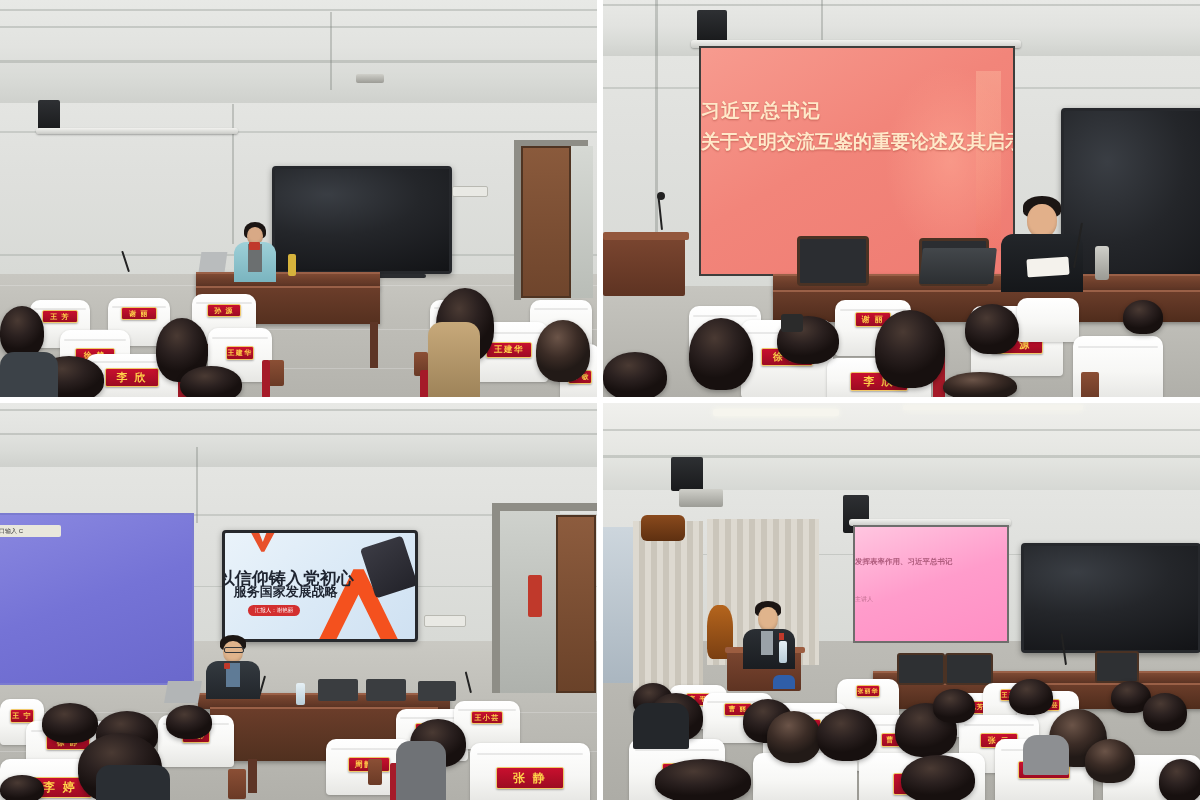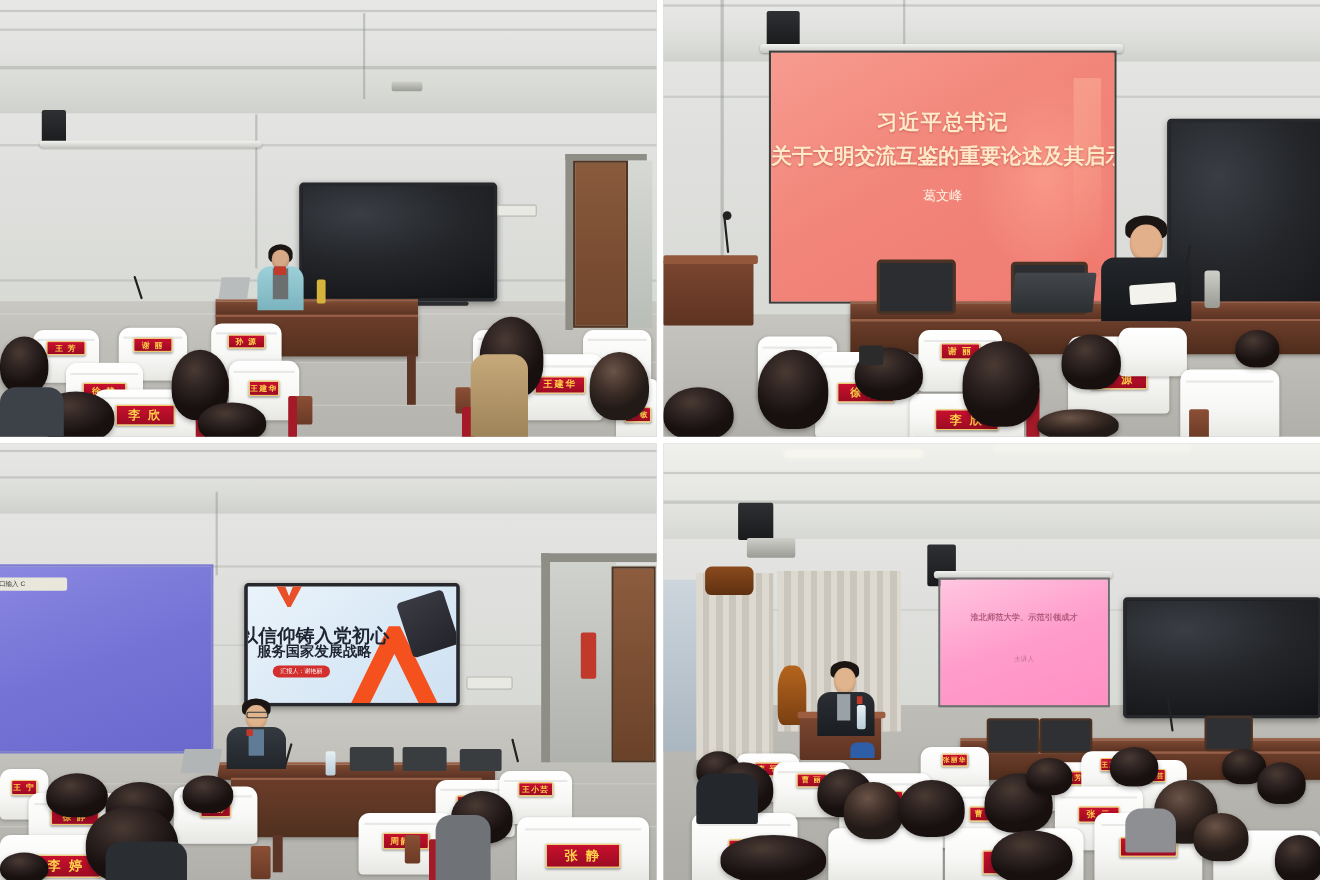--- a/index.html
+++ b/index.html
@@ -23,21 +23,21 @@
   .wallline{position:absolute;left:0;right:0;height:1.5px;background:rgba(150,155,150,.33);}
   .floor{position:absolute;left:0;right:0;bottom:0;height:31%;
       background:linear-gradient(180deg,#c8c7c1 0%,#bfbeb8 35%,#b4b3ad 100%);}
   .floortile{position:absolute;background:rgba(255,255,255,.22);height:1px;left:0;right:0;}
 
   
   .screenbox{position:absolute;border:2px solid #4a4a48;box-sizing:border-box;}
   .screenroll{position:absolute;height:6px;background:linear-gradient(180deg,#f2f2ef,#c9cac6);
       border-radius:3px;box-shadow:0 1px 2px rgba(0,0,0,.3);}
   .slide{position:absolute;inset:0;overflow:hidden;}
-  .slide .stxt{position:absolute;width:100%;text-align:center;
+  .slide .stxt{position:absolute;width:100%;text-align:left;
       font-family:"Liberation Sans","DejaVu Sans",sans-serif;white-space:nowrap;}
 
   
   .tv{position:absolute;background:#14161a;border:3px solid #26282c;border-radius:4px;
       box-sizing:border-box;box-shadow:0 2px 6px rgba(0,0,0,.35);overflow:hidden;}
   .tvglass{position:absolute;inset:0;
      background:radial-gradient(120% 90% at 30% 25%,#3a3e44 0%,#24262a 45%,#131417 100%);}
   .tvstand{position:absolute;height:4px;background:#2a2c30;border-radius:2px;}
 
   
@@ -237,21 +237,20 @@
       <div class="screenroll" style="left:88px;top:40px;width:330px;height:8px;"></div>
 
       <div class="screenbox" style="left:96px;top:46px;width:316px;height:230px;border-color:#3e3e3c">
         <div class="slide" style="background:linear-gradient(150deg,#f79b8f 0%,#f2857a 45%,#ef7b72 100%)">
           <div style="position:absolute;right:-10%;top:-10%;width:60%;height:120%;
                       background:radial-gradient(closest-side,rgba(255,170,150,.55),rgba(240,110,95,0) 70%);"></div>
           <div style="position:absolute;right:4%;top:10%;width:8%;height:80%;
                       background:linear-gradient(180deg,rgba(255,200,170,.35),rgba(240,100,80,.15));"></div>
           <div class="stxt" style="top:22%;font-size:19px;color:#ffe9c9;font-weight:bold;letter-spacing:1px;text-shadow:0 1px 2px rgba(120,20,10,.35)">习近平总书记</div>
           <div class="stxt" style="top:36%;font-size:19px;color:#ffe9c9;font-weight:bold;letter-spacing:0px;text-shadow:0 1px 2px rgba(120,20,10,.35)">关于文明交流互鉴的重要论述及其启示</div>
-          <div class="stxt" style="top:54%;font-size:12px;color:#fff3e2;">葛文峰</div>
         </div>
       </div>
 
       <div class="tv" style="left:458px;top:108px;width:150px;height:208px">
         <div class="tvglass"></div>
       </div>
 
       <div class="podium" style="left:0px;top:236px;width:82px;height:60px"></div>
       <div style="position:absolute;left:0px;top:232px;width:86px;height:8px;background:#93573c;border-radius:2px"></div>
 
@@ -466,21 +465,21 @@
       <div class="spk" style="left:240px;top:92px;width:26px;height:38px"></div>
 
       <div class="window" style="left:0px;top:124px;width:38px;height:156px"></div>
       <div class="curtain" style="left:30px;top:118px;width:70px;height:170px"></div>
       <div class="curtain" style="left:104px;top:116px;width:112px;height:146px"></div>
       <div class="statue" style="left:38px;top:112px;width:44px;height:26px;border-radius:6px;background:linear-gradient(180deg,#8a4a1d,#5e3010)"></div>
 
       <div class="screenroll" style="left:246px;top:116px;width:162px;height:7px"></div>
       <div class="screenbox" style="left:250px;top:122px;width:156px;height:118px;border-color:#6e6e6c">
         <div class="slide" style="background:linear-gradient(160deg,#ffc6e0 0%,#ff9ccb 50%,#ff8fc4 100%)">
-          <div class="stxt blurtxt" style="top:26%;font-size:7.5px;color:#b05c7e;font-weight:bold;">淮北师范大学、示范引领成才</div>
+          <div class="stxt blurtxt" style="top:26%;font-size:7.5px;color:#b05c7e;font-weight:bold;">发挥表率作用、习近平总书记</div>
           <div class="stxt blurtxt" style="top:60%;font-size:6px;color:#bb6a8a;">主讲人</div>
         </div>
       </div>
 
       <div class="tv" style="left:418px;top:140px;width:180px;height:110px">
         <div class="tvglass"></div>
       </div>
 
       <div class="statue" style="left:104px;top:202px;width:26px;height:54px"></div>
       <div class="podium" style="left:124px;top:248px;width:74px;height:40px"></div>

